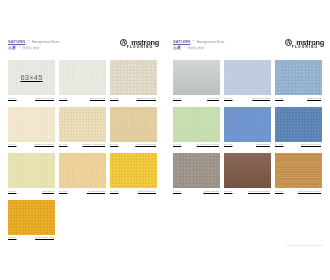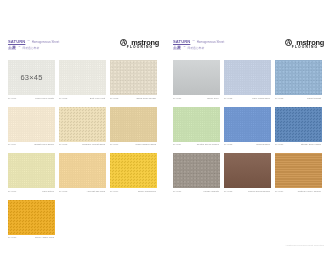--- a/index.html
+++ b/index.html
@@ -146,20 +146,21 @@
   }
   .grid-row {
     display: flex;
     flex-direction: row;
     gap: 5px;
   }
   .swatch-cell {
     width: 46px;
     display: flex;
     flex-direction: column;
+    text-decoration: underline;
   }
   .swatch {
     width: 47px;
     height: 35px;
     position: relative;
     overflow: hidden;
     display: flex;
     align-items: center;
     justify-content: center;
   }

